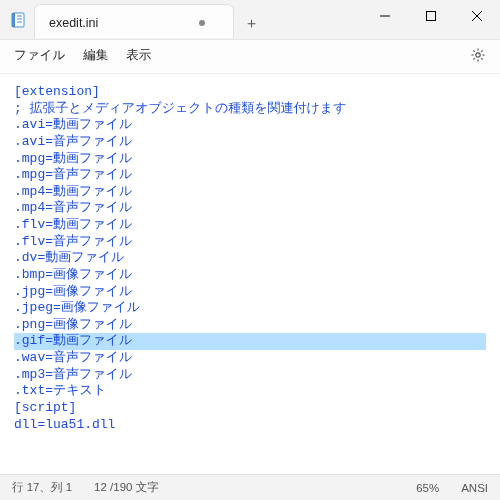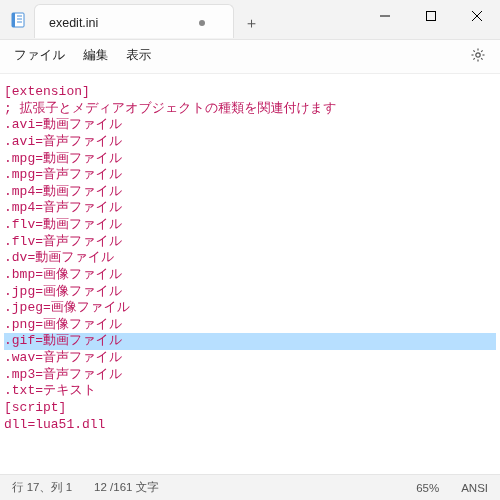--- a/index.html
+++ b/index.html
@@ -74,25 +74,25 @@
     border-bottom: 1px solid #eee;
   }
   .gear {
     margin-left: auto;
     color: #555;
     cursor: pointer;
   }
   .editor {
     flex: 1;
     background: #ffffff;
-    padding: 10px 4px;
+    padding: 10px 14px;
     font-family: "MS Gothic", "Courier New", monospace;
     font-size: 13px;
     line-height: 1.28;
-    color: #be185d;
+    color: #1d4ed8;
     white-space: pre;
     overflow: auto;
   }
   .editor .line { display: block; }
   .editor .line.sel {
     background: #b7dfff;
   }
   .statusbar {
     display: flex;
     align-items: center;
@@ -162,17 +162,17 @@
           <line x1="4.8" y1="11.2" x2="3.4" y2="12.6"></line>
         </g>
       </svg>
   </span>
 </div>
 
 <div class="editor" id="editor"><span class="line">[extension]</span><span class="line">; 拡張子とメディアオブジェクトの種類を関連付けます</span><span class="line">.avi=動画ファイル</span><span class="line">.avi=音声ファイル</span><span class="line">.mpg=動画ファイル</span><span class="line">.mpg=音声ファイル</span><span class="line">.mp4=動画ファイル</span><span class="line">.mp4=音声ファイル</span><span class="line">.flv=動画ファイル</span><span class="line">.flv=音声ファイル</span><span class="line">.dv=動画ファイル</span><span class="line">.bmp=画像ファイル</span><span class="line">.jpg=画像ファイル</span><span class="line">.jpeg=画像ファイル</span><span class="line">.png=画像ファイル</span><span class="line sel">.gif=動画ファイル</span><span class="line">.wav=音声ファイル</span><span class="line">.mp3=音声ファイル</span><span class="line">.txt=テキスト</span><span class="line"></span><span class="line">[script]</span><span class="line">dll=lua51.dll</span></div>
 
 <div class="statusbar">
   <span>行 17、列 1</span>
-  <span>12 /161 文字</span>
+  <span>12 /190 文字</span>
   <span class="spacer"></span>
   <span>65%</span>
   <span>ANSI</span>
 </div>
 
 </body></html>

